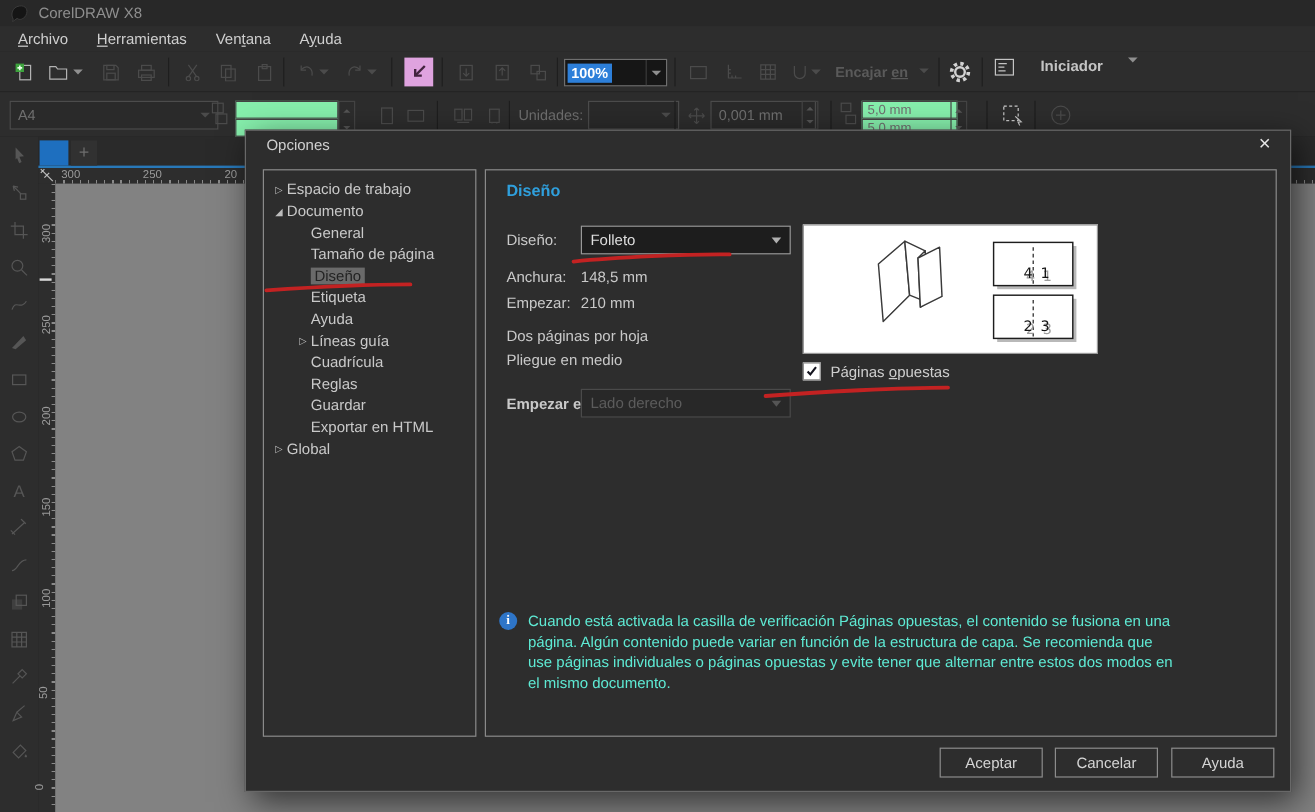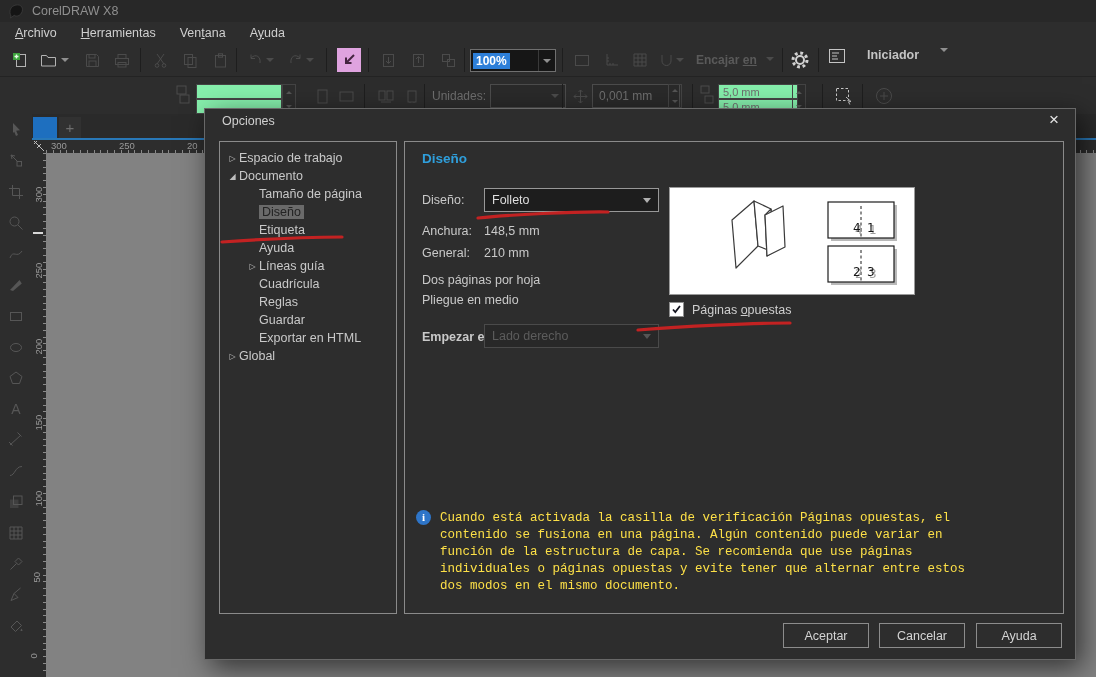--- a/index.html
+++ b/index.html
@@ -71,21 +71,21 @@
   .fvalue{position:absolute;left:79px;color:#c9c9c9;}
   .drop{position:absolute;left:79px;width:175px;height:24px;box-sizing:border-box;background:#1d1d1d;border:1px solid #989898;color:#dedede;display:flex;align-items:center;padding:0 7px;font-size:12.5px;}
   .drop .arr{margin-left:auto;width:0;height:0;border-left:4px solid transparent;border-right:4px solid transparent;border-top:5px solid #b0b0b0;}
   .drop.disabled{background:#282828;border-color:#4a4a4a;color:#5c5c5c;}
   .drop.disabled .arr{border-top-color:#555;}
   .preview{position:absolute;left:264px;top:45px;width:244px;height:106px;background:#fff;border:1px solid #9a9a9a;}
   .checkrow{position:absolute;left:264px;top:160px;display:flex;align-items:center;gap:8px;color:#cfcfcf;}
   .checkbox{width:13px;height:13px;background:#fff;border:1px solid #8f8f8f;display:flex;align-items:center;justify-content:center;}
   .inforow{position:absolute;left:11px;top:368px;display:flex;gap:9px;width:600px;}
   .infoicon{flex:none;width:15px;height:15px;border-radius:50%;background:#2e75c8;color:#fff;font-size:11px;font-weight:bold;text-align:center;line-height:15px;font-family:"Liberation Serif","DejaVu Serif",serif;}
-  .infotext{color:#fde047;font-size:12.5px;line-height:17px;width:540px;font-family:Liberation Mono, monospace;}
+  .infotext{color:#5eead4;font-size:12.5px;line-height:17px;width:540px;}
   .dbtn{position:absolute;top:514px;width:86px;height:25px;background:#2d2d2d;border:1px solid #8c8c8c;color:#d4d4d4;font-size:12.5px;display:flex;align-items:center;justify-content:center;box-sizing:border-box;}
   
   .annolayer{position:absolute;inset:0;width:1096px;height:677px;z-index:40;pointer-events:none;}
 </style>
 </head>
 <body>
 
 <div class="win">
 
   <div class="titlebar">
@@ -234,20 +234,24 @@
       <svg width="18" height="16" viewBox="0 0 18 16">
           <rect x="1.5" y="1.5" width="15" height="13" fill="none" stroke="#c4c4c4"></rect>
           <path d="M4,5 h7 M4,8 h5 M4,11 h6" stroke="#c4c4c4" fill="none"></path>
         </svg>
       <span>Iniciador</span>
       <span class="caret"></span>
     </span>
   </div>
 
   <div class="pbar">
+    <span class="combo" style="left:8px;top:7px;width:160px;height:22px">
+      <span>A4</span>
+      <span class="arr caret dis"></span>
+    </span>
     <svg style="position:absolute;left:176px;top:8px" width="16" height="20" viewBox="0 0 16 20">
         <rect x="1" y="1" width="9" height="8" fill="none" stroke="#4c4c4c"></rect>
         <rect x="4" y="10" width="9" height="8" fill="none" stroke="#4c4c4c"></rect>
       </svg>
     <span class="minirow" style="left:196px;top:7px;width:84px"></span>
     <span class="minirow" style="left:196px;top:22px;width:84px"></span>
     <span class="spin" style="left:282px;top:7px;height:28px">
         <span class="tinytri-u"></span>
         <span class="tinytri-d"></span>
       </span>
@@ -457,20 +461,24 @@
         <div class="trow level-0">
           <span class="exp">▷</span>
           <span class="lbl">Espacio de trabajo</span>
         </div>
 
         <div class="trow level-0">
           <span class="exp">◢</span>
           <span class="lbl">Documento</span>
         </div>
 
+        <div class="trow level-1">
+          <span class="exp"></span>
+          <span class="lbl">General</span>
+        </div>
 
         <div class="trow level-1">
           <span class="exp"></span>
           <span class="lbl">Tamaño de página</span>
         </div>
 
         <div class="trow level-1 selected">
           <span class="exp"></span>
           <span class="lbl">Diseño</span>
         </div>
@@ -520,21 +528,21 @@
       <span class="heading">Diseño</span>
 
       <span class="flabel" style="top:51px">Diseño:</span>
       <span class="drop" style="top:46px">
         <span>Folleto</span>
         <span class="arr"></span>
       </span>
 
       <span class="flabel" style="top:82px">Anchura:</span>
       <span class="fvalue" style="top:82px">148,5 mm</span>
-      <span class="flabel" style="top:104px">General:</span>
+      <span class="flabel" style="top:104px">Empezar:</span>
       <span class="fvalue" style="top:104px">210 mm</span>
 
       <span class="flabel" style="top:131px">Dos páginas por hoja</span>
       <span class="flabel" style="top:151px">Pliegue en medio</span>
 
       <span class="flabel" style="top:188px;font-weight:bold">Empezar en:</span>
       <span class="drop disabled" style="top:182px">
         <span>Lado derecho</span>
         <span class="arr"></span>
       </span>

